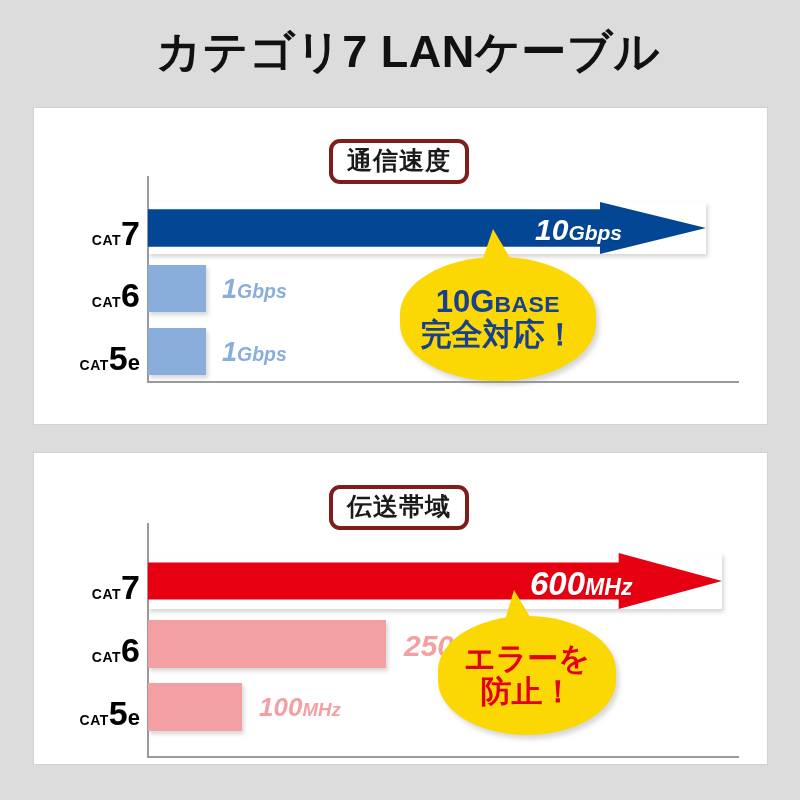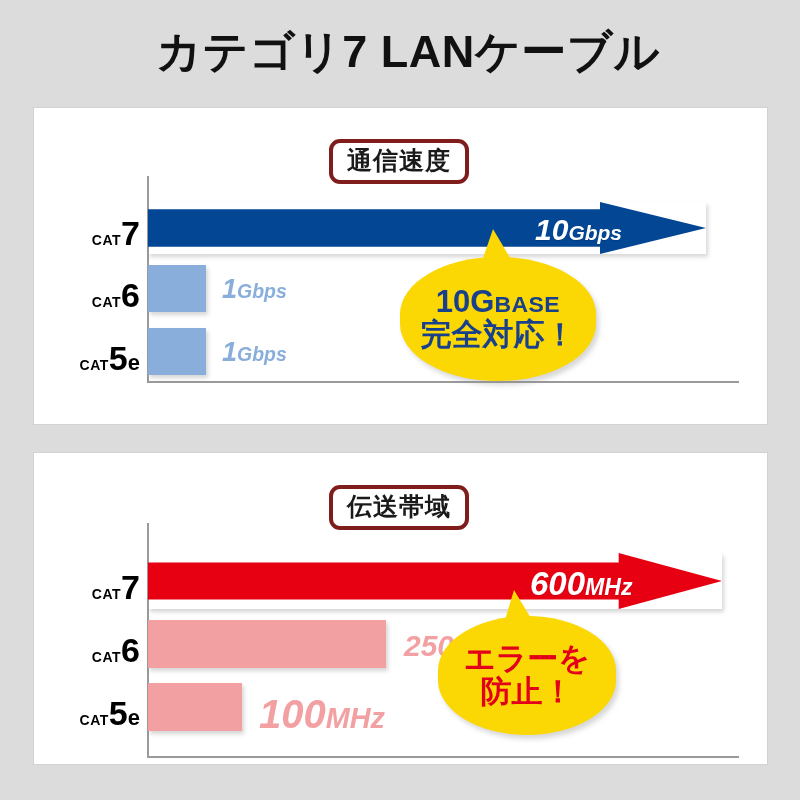--- a/index.html
+++ b/index.html
@@ -258,21 +258,21 @@
   </div>
   <div class="bar bar-shadow" style="top:167px; width:238px; height:48px; background:#f2a0a2;"></div>
   <div class="bar-value" style="top:178px; left:370px; font-size:30px; color:#f2a0a2;">
     <span>250</span><span class="unit">MHz</span>
   </div>
 
   <div class="cat-label" style="top:243px;">
     <span class="cat-word">CAT</span><span class="cat-num">5</span><span class="cat-suffix">e</span>
   </div>
   <div class="bar bar-shadow" style="top:230px; width:94px; height:48px; background:#f2a0a2;"></div>
-  <div class="bar-value" style="top:241px; left:225px; font-size:40px; color:#f2a0a2;">
+  <div class="bar-value" style="top:241px; left:225px; font-size:26px; color:#f2a0a2;">
     <span>100</span><span class="unit">MHz</span>
   </div>
 
   <div class="callout" style="left:404px; top:163px; width:178px; height:119px;">
     <div class="tail" style="left:64px; top:-26px;
                 border-left:12px solid transparent;
                 border-right:24px solid transparent;
                 border-bottom:40px solid #fbd704;"></div>
     <div class="bubble"></div>
     <div class="bubble-text" style="color:#e2001a; font-size:31px;">

